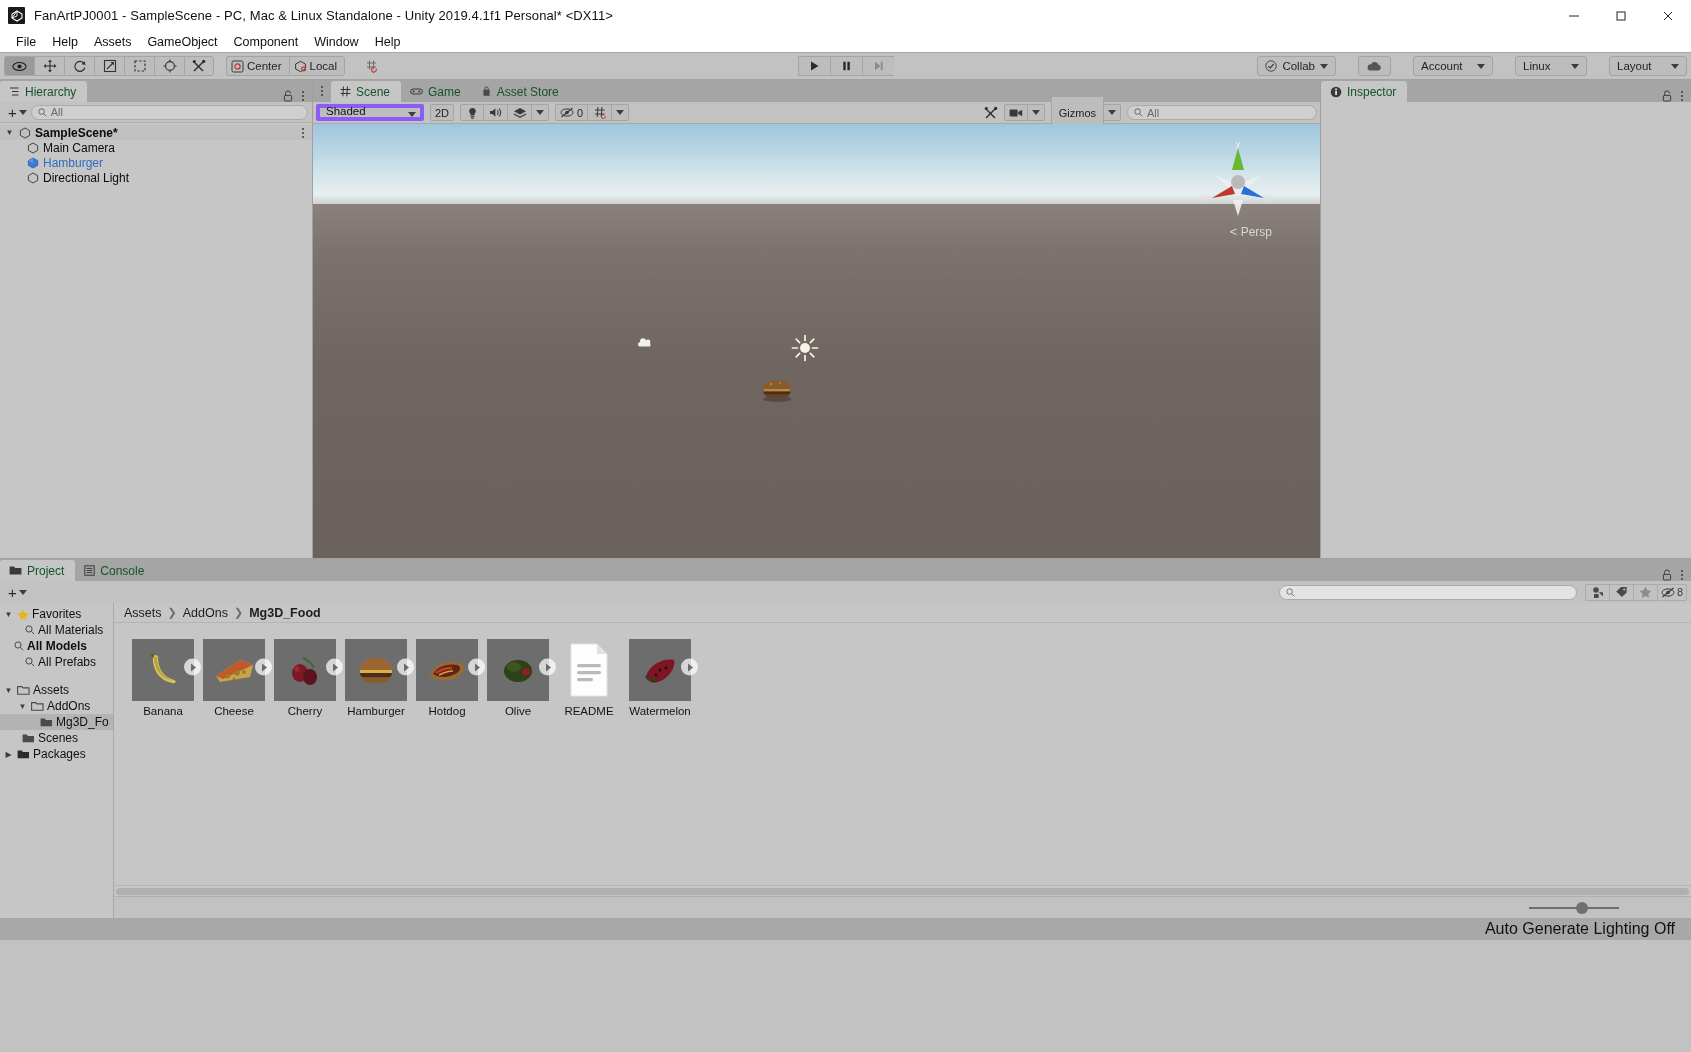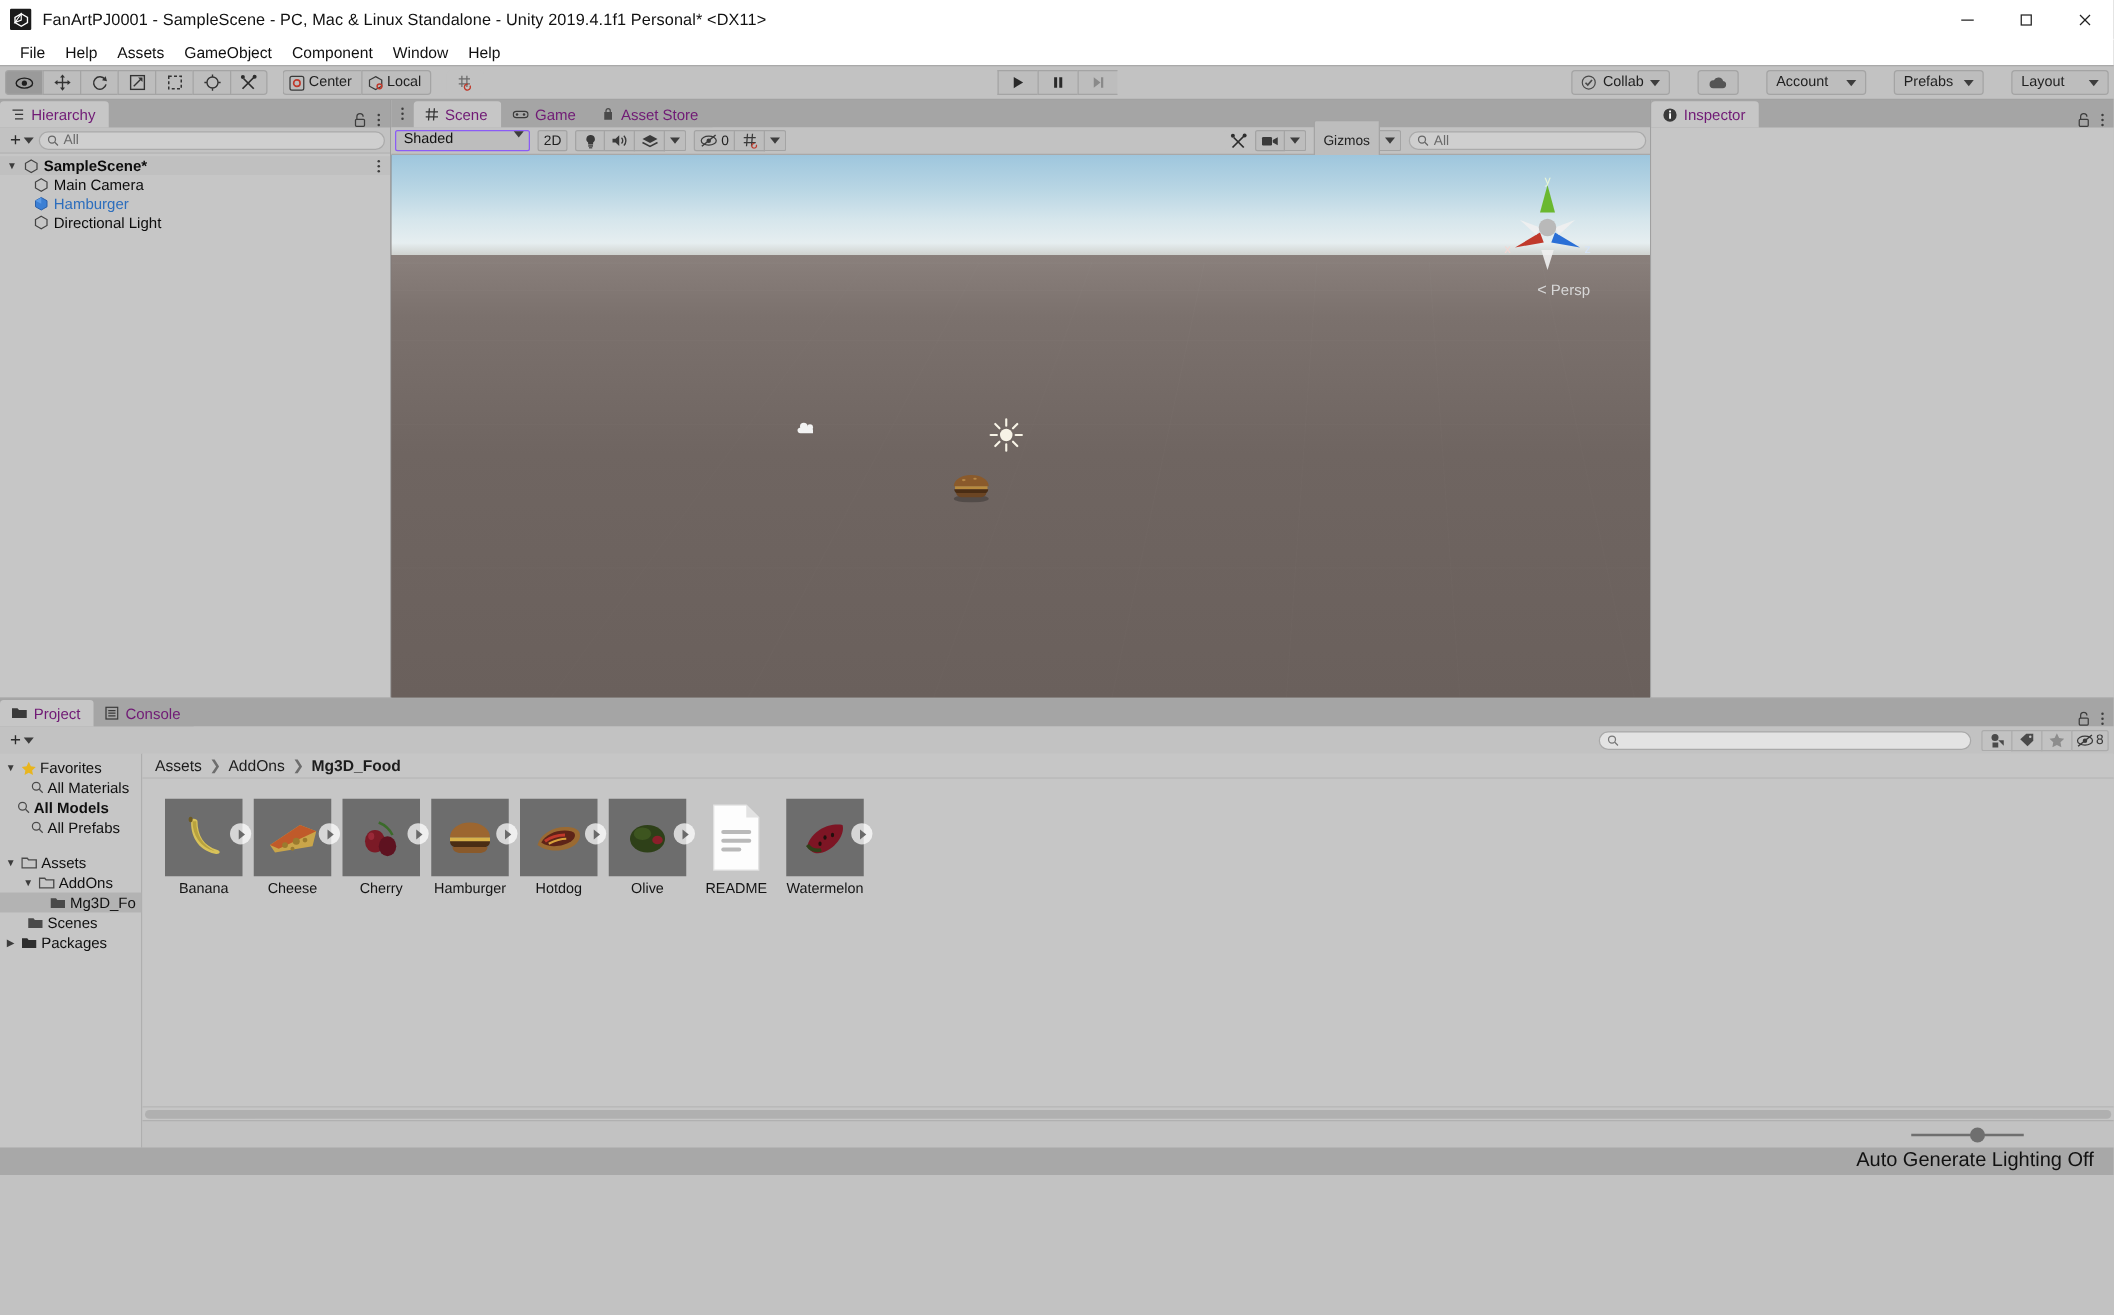--- a/index.html
+++ b/index.html
@@ -44,21 +44,21 @@
   .right-group { margin-left:auto; display:flex; align-items:center; gap:22px; }
   .pill { height:20px; background:#bdbdbd; border:1px solid #a4a4a4; border-radius:3px;
           display:flex; align-items:center; padding:0 7px; gap:5px; font-size:11.5px; color:#1f1f1f; }
   .caret { width:0;height:0;border-left:4px solid transparent;border-right:4px solid transparent;border-top:5px solid #3d3d3d; }
 
   
   .body { flex:1; display:flex; min-height:0; background:#c2c2c2; padding:0; }
   .panel { background:#c2c2c2; display:flex; flex-direction:column; min-height:0; }
   .tabstrip { height:22px; background:#a5a5a5; display:flex; align-items:flex-end; flex:0 0 22px; position:relative; }
   .tab { height:21px; padding:0 11px 0 9px; display:flex; align-items:center; gap:5px;
-         font-size:12px; color:#701a75; background:#a5a5a5; }
+         font-size:12px; color:#14532d; background:#a5a5a5; }
   .tab.sel { background:#c6c6c6; border-radius:3px 3px 0 0; }
   .tab-icons { margin-left:auto; display:flex; align-items:center; gap:9px; padding-right:8px; color:#3a3a3a; }
   .kebab { display:flex; flex-direction:column; gap:2px; }
   .kebab i { width:2px; height:2px; background:#3d3d3d; border-radius:50%; display:block; }
 
   
   .hierarchy { width:313px; flex:0 0 313px; border-right:1px solid #a0a0a0; }
   .h-toolbar { height:21px; background:#c2c2c2; display:flex; align-items:center; gap:4px; padding:0 4px; flex:0 0 21px;
                border-bottom:1px solid #b0b0b0; }
   .plus-btn { display:flex; align-items:center; gap:2px; color:#2b2b2b; font-size:15px; line-height:1; padding-left:4px;}
@@ -72,22 +72,22 @@
   .hrow.scene .lbl { font-weight:bold; }
   .hrow.sel .lbl { color:#2d6ebd; }
   .gizmo-kebab { margin-left:auto; margin-right:8px; }
 
   
   .scene-panel { flex:1; min-width:0; display:flex; flex-direction:column; }
   .scene-tabstrip { display:flex; align-items:flex-end; height:22px; background:#a5a5a5; flex:0 0 22px;}
   .scene-kebab { width:18px; display:flex; align-items:center; justify-content:center; height:22px; }
   .scene-toolbar { height:22px; background:#c2c2c2; display:flex; align-items:center; gap:0; flex:0 0 22px;
                    border-bottom:1px solid #a8a8a8; padding:0 3px; }
-  .st-drop { height:17px; min-width:108px; background:#bdbdbd; border:1px solid #8b5cf6; border-radius:2px;
-             display:flex; align-items:flex-start; justify-content:space-between; padding:0 4px 0 6px; font-size:11.5px; }
+  .st-drop { height:17px; min-width:108px; background:#bdbdbd; border:4px solid #8b5cf6; border-radius:2px;
+             display:flex; align-items:flex-end; justify-content:space-between; padding:0 4px 0 6px; font-size:11.5px; }
   .st-btn { height:17px; min-width:24px; background:#bdbdbd; border:1px solid #a4a4a4;
             display:flex; align-items:center; justify-content:center; font-size:11px; color:#222; padding:0 4px; }
   .st-gap { width:6px; }
   .st-right { margin-left:auto; display:flex; align-items:center; gap:0; }
   .sc-search { height:15px; width:190px; background:#cfcfcf; border:1px solid #aaa; border-radius:8px;
                display:flex; align-items:center; padding:0 6px; gap:4px; color:#6a6a6a; font-size:11px; margin-left:6px;}
   .viewport { flex:1; position:relative; overflow:hidden; background:#6b625f; }
   .sky { position:absolute; left:0; right:0; top:0; height:80px;
          background:linear-gradient(to bottom,#9ec6dd 0%, #b9d6e4 35%, #d6e6ec 65%, #e6eef0 88%, #cfd2cf 100%); }
   .ground { position:absolute; left:0; right:0; top:80px; bottom:0;
@@ -312,21 +312,21 @@
       <div class="pill" style="padding:0 8px;">
         <svg width="15" height="11" viewBox="0 0 15 11">
             <path d="M3.6 9.6h7.6a2.9 2.9 0 0 0 .3-5.75A4 4 0 0 0 4.1 3.2 2.9 2.9 0 0 0 3.6 9.6z" fill="#555"></path>
           </svg>
       </div>
       <div class="pill" style="min-width:80px; justify-content:space-between;">
         <span>Account</span>
         <span class="caret"></span>
       </div>
       <div class="pill" style="min-width:72px; justify-content:space-between;">
-        <span>Prefabs</span>
+        <span>Linux</span>
         <span class="caret"></span>
       </div>
       <div class="pill" style="min-width:78px; justify-content:space-between;">
         <span>Layout</span>
         <span class="caret"></span>
       </div>
     </div>
   </div>
 
   <div class="body">

